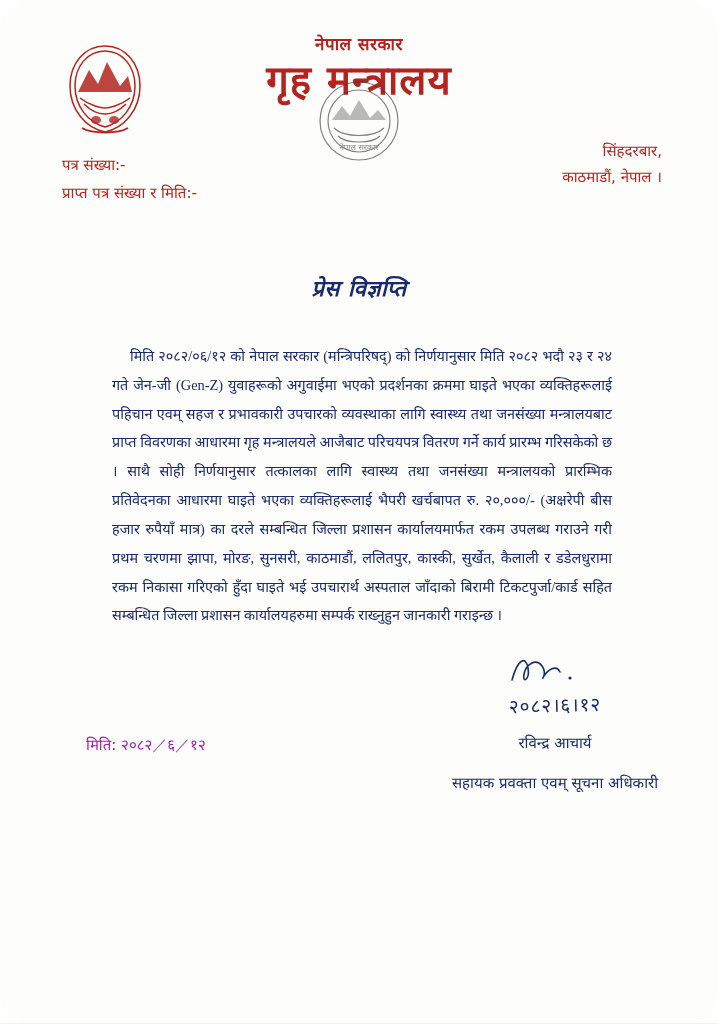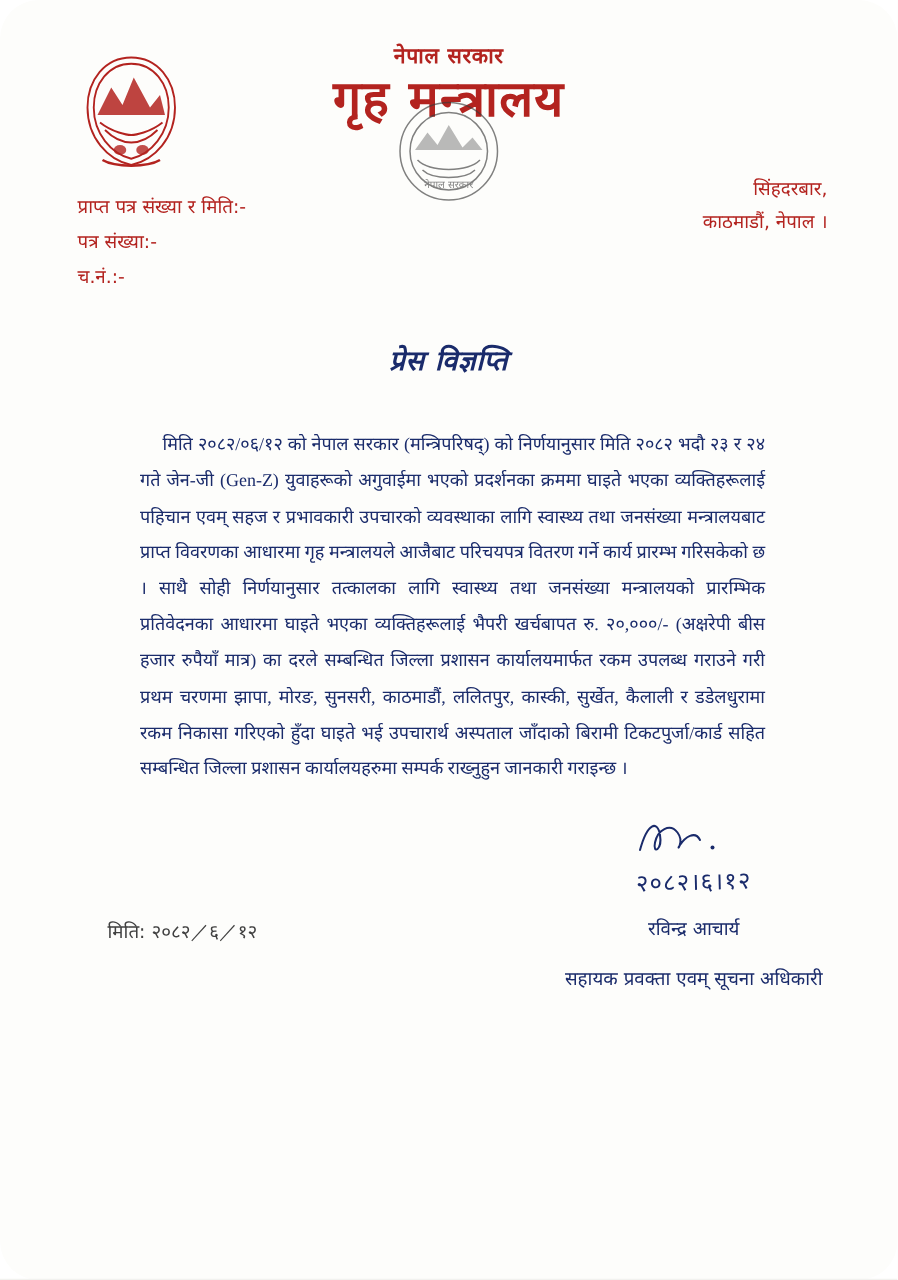--- a/index.html
+++ b/index.html
@@ -150,21 +150,21 @@
     color: #1a2b6b;
     font-size: 15px;
     font-family: "DejaVu Sans", sans-serif;
     margin-top: 20px;
   }
 
   .left-date {
     position: absolute;
     left: 86px;
     top: 734px;
-    color: #404040;
+    color: #a21caf;
     font-size: 15px;
     font-family: "DejaVu Sans", sans-serif;
   }
 
   .paper-edge {
     position: absolute;
     left: 0; right: 0; bottom: 0;
     height: 1px;
     background: #f2f2ef;
   }
@@ -209,23 +209,22 @@
           <path d="M14 40 L24 26 L32 36 L41 20 L52 38 L60 30 L68 40 Z" fill="#3a3a3a" stroke="none" opacity="0.55"></path>
           <path d="M16 48 C26 58 56 58 66 48"></path>
           <path d="M20 56 C28 64 54 64 62 56"></path>
           <text x="41" y="70" font-size="8" text-anchor="middle" fill="#3a3a3a" stroke="none" font-family="DejaVu Sans, sans-serif">नेपाल सरकार</text>
         </g>
       </svg>
     </div>
   </div>
 
   <div class="ref-block">
+    <div>पत्र संख्या:-</div>
     <div>प्राप्त पत्र संख्या र मिति:-</div>
-    <div>पत्र संख्या:-</div>
-    <div>च.नं.:-</div>
   </div>
 
   <div class="addr-block">
     <div>सिंहदरबार,</div>
     <div>काठमाडौं, नेपाल ।</div>
   </div>
 
   <div class="doc-title">प्रेस विज्ञप्ति</div>
 
   <div class="body-text">

